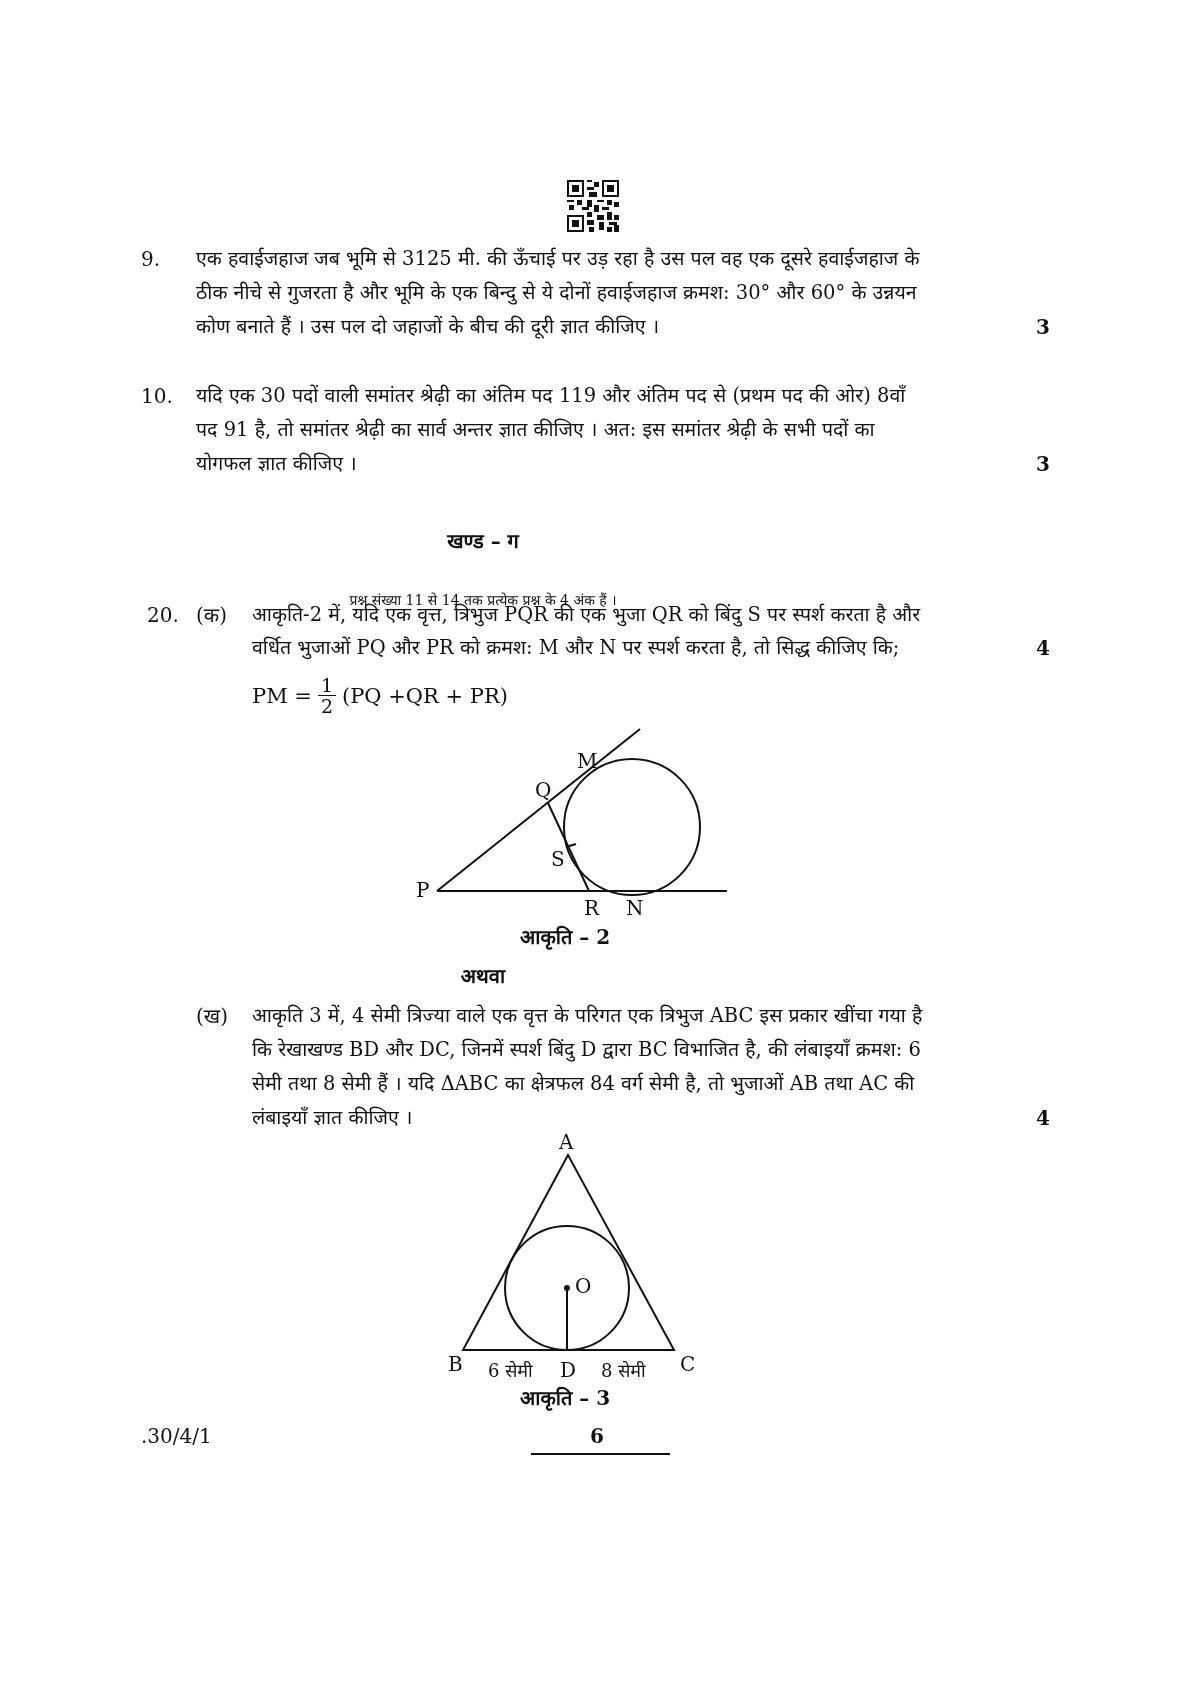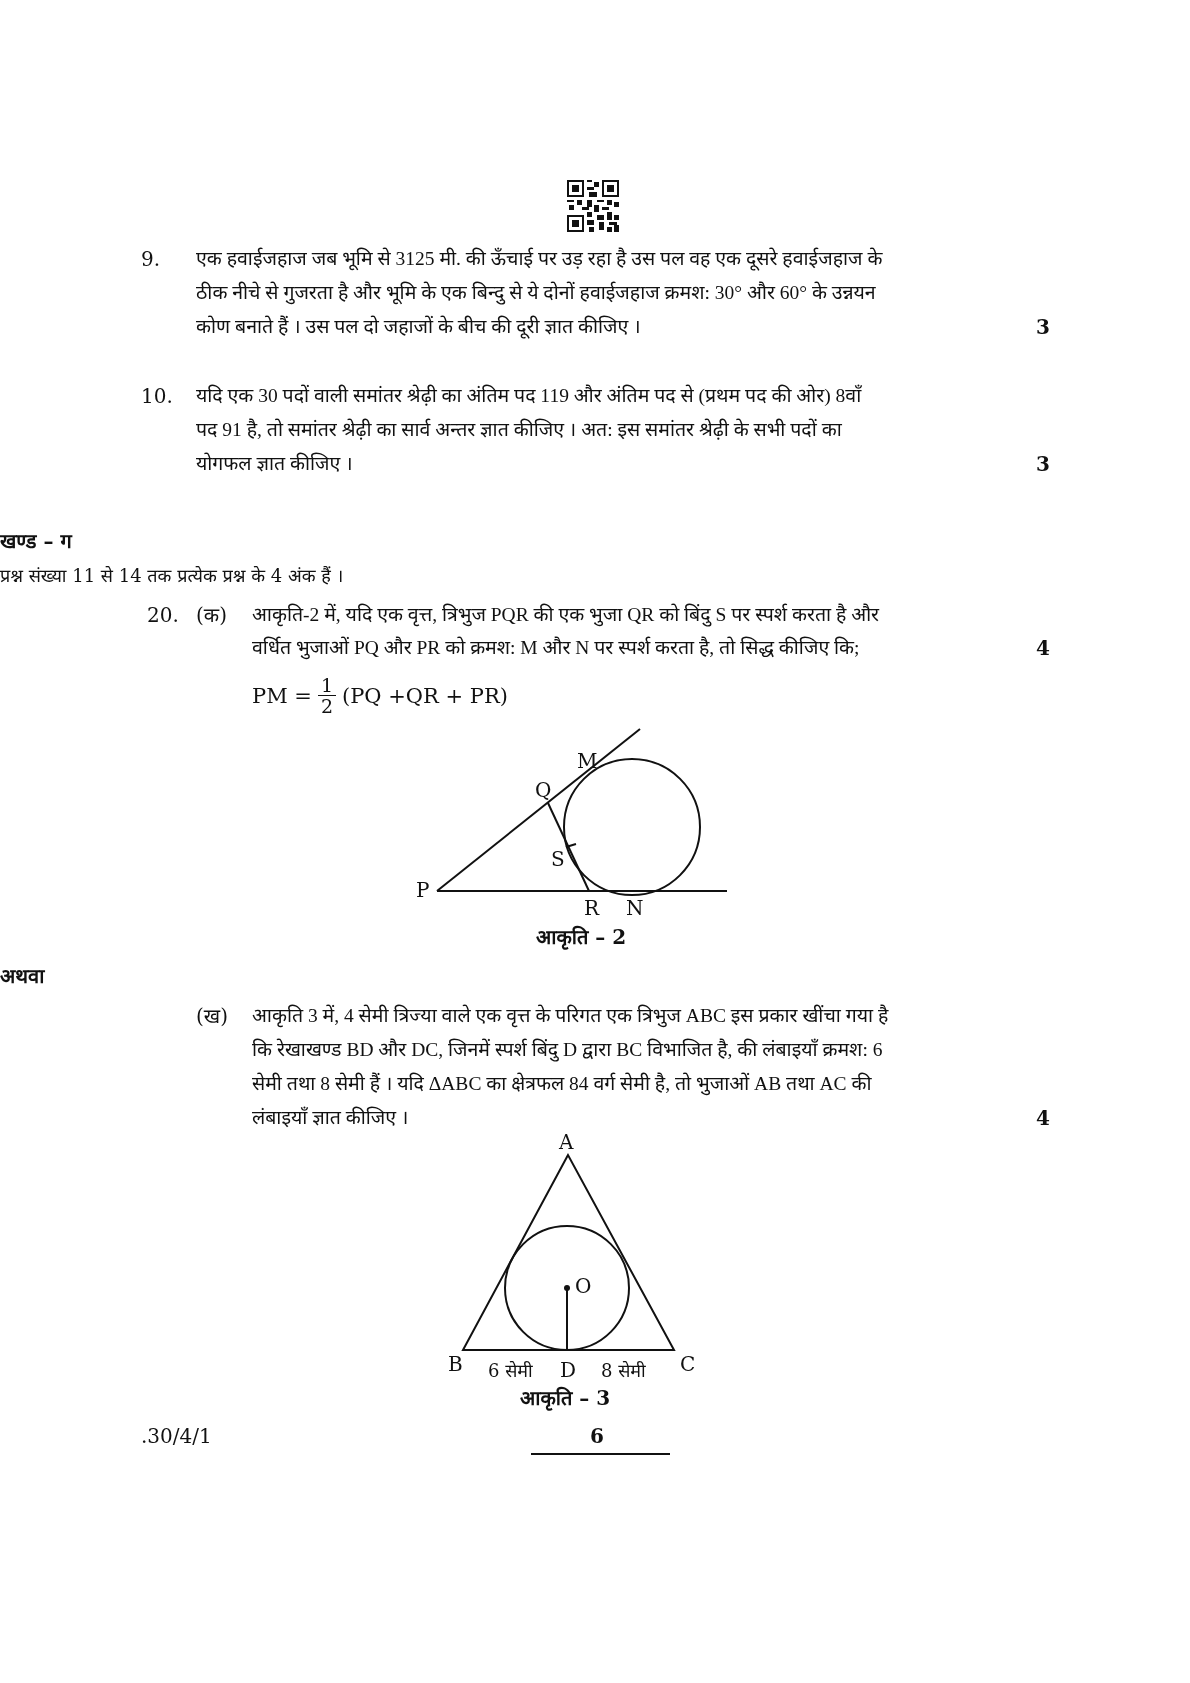--- a/index.html
+++ b/index.html
@@ -2,24 +2,24 @@
 <html><head>
 <meta charset="utf-8">
 <style>
   html, body { margin: 0; padding: 0; background: #ffffff; }
   body {
     width: 1190px; height: 1683px; position: relative; overflow: hidden;
     font-family: "DejaVu Serif", "Liberation Serif", serif;
     color: #111111;
   }
   .abs { position: absolute; }
-  .line { position: absolute; font-size: 19.5px; white-space: nowrap; line-height: 24px; font-family: Liberation Serif, serif; }
+  .line { position: absolute; font-size: 19.5px; white-space: nowrap; line-height: 24px; }
   .qnum { position: absolute; font-size: 20px; line-height: 24px; }
   .marks { position: absolute; left: 1036px; font-size: 20px; font-weight: bold; line-height: 24px; }
-  .center { position: absolute; left: 0; width: 966px; text-align: left; }
+  .center { position: absolute; left: 0; width: 966px; text-align: center; }
   .bold { font-weight: bold; }
   .qr { position: absolute; left: 567px; top: 180px; width: 52px; height: 52px; }
   .formula { position: absolute; left: 252px; top: 675px; font-size: 21px; display: flex; align-items: center; }
   .frac { display: inline-flex; flex-direction: column; align-items: center; margin: 0 6px; font-size: 19px; line-height: 20px; }
   .frac .num { border-bottom: 1.5px solid #111; padding: 0 3px; }
   .figlabel { position: absolute; font-size: 20px; font-family: "DejaVu Serif", serif; }
   .caption { position: absolute; font-size: 20px; font-weight: bold; }
   .footer-code { position: absolute; left: 141px; top: 1424px; font-size: 20px; font-weight: normal; }
   .page-num { position: absolute; left: 590px; top: 1424px; font-size: 20px; font-weight: bold; }
   .page-rule { position: absolute; left: 531px; top: 1453px; width: 139px; height: 2px; background: #111; }
@@ -72,21 +72,21 @@
 <div class="line" style="left:196px; top:315px;">कोण बनाते हैं । उस पल दो जहाजों के बीच की दूरी ज्ञात कीजिए ।</div>
 <div class="marks" style="top:315px;">3</div>
 
 <div class="qnum" style="left:141px; top:384px;">10.</div>
 <div class="line" style="left:196px; top:384px;">यदि एक 30 पदों वाली समांतर श्रेढ़ी का अंतिम पद 119 और अंतिम पद से (प्रथम पद की ओर) 8वाँ</div>
 <div class="line" style="left:196px; top:418px;">पद 91 है, तो समांतर श्रेढ़ी का सार्व अन्तर ज्ञात कीजिए । अत: इस समांतर श्रेढ़ी के सभी पदों का</div>
 <div class="line" style="left:196px; top:452px;">योगफल ज्ञात कीजिए ।</div>
 <div class="marks" style="top:452px;">3</div>
 
 <div class="center bold" style="top:527px; font-size:20px;">खण्ड – ग</div>
-<div class="center" style="top:563px; font-size:18px;">प्रश्न संख्या 11 से 14 तक प्रत्येक प्रश्न के 4 अंक हैं ।</div>
+<div class="center" style="top:590px; font-size:14px;">प्रश्न संख्या 11 से 14 तक प्रत्येक प्रश्न के 4 अंक हैं ।</div>
 
 <div class="qnum" style="left:147px; top:603px;">20.</div>
 <div class="qnum" style="left:196px; top:603px;">(क)</div>
 <div class="line" style="left:252px; top:603px;">आकृति-2 में, यदि एक वृत्त, त्रिभुज PQR की एक भुजा QR को बिंदु S पर स्पर्श करता है और</div>
 <div class="line" style="left:252px; top:636px;">वर्धित भुजाओं PQ और PR को क्रमश: M और N पर स्पर्श करता है, तो सिद्ध कीजिए कि;</div>
 <div class="marks" style="top:636px;">4</div>
 
 <div class="formula">
   <span>PM =</span>
   <span class="frac">
@@ -109,21 +109,21 @@
 
     <line x1="566" y1="847" x2="576" y2="844"></line>
   </g>
 </svg>
 <div class="figlabel" style="left:577px; top:749px;">M</div>
 <div class="figlabel" style="left:535px; top:778px;">Q</div>
 <div class="figlabel" style="left:551px; top:847px;">S</div>
 <div class="figlabel" style="left:416px; top:878px;">P</div>
 <div class="figlabel" style="left:584px; top:896px;">R</div>
 <div class="figlabel" style="left:626px; top:896px;">N</div>
-<div class="caption" style="left:520px; top:923px;margin-left:16px;">आकृति – 2</div>
+<div class="caption" style="left:520px; top:923px;">आकृति – 2</div>
 
 <div class="center bold" style="top:962px; font-size:20px;">अथवा</div>
 
 <div class="qnum" style="left:196px; top:1004px;">(ख)</div>
 <div class="line" style="left:252px; top:1004px;">आकृति 3 में, 4 सेमी त्रिज्या वाले एक वृत्त के परिगत एक त्रिभुज ABC इस प्रकार खींचा गया है</div>
 <div class="line" style="left:252px; top:1038px;">कि रेखाखण्ड BD और DC, जिनमें स्पर्श बिंदु D द्वारा BC विभाजित है, की लंबाइयाँ क्रमश: 6</div>
 <div class="line" style="left:252px; top:1072px;">सेमी तथा 8 सेमी हैं । यदि ΔABC का क्षेत्रफल 84 वर्ग सेमी है, तो भुजाओं AB तथा AC की</div>
 <div class="line" style="left:252px; top:1106px;">लंबाइयाँ ज्ञात कीजिए ।</div>
 <div class="marks" style="top:1106px;">4</div>
 

